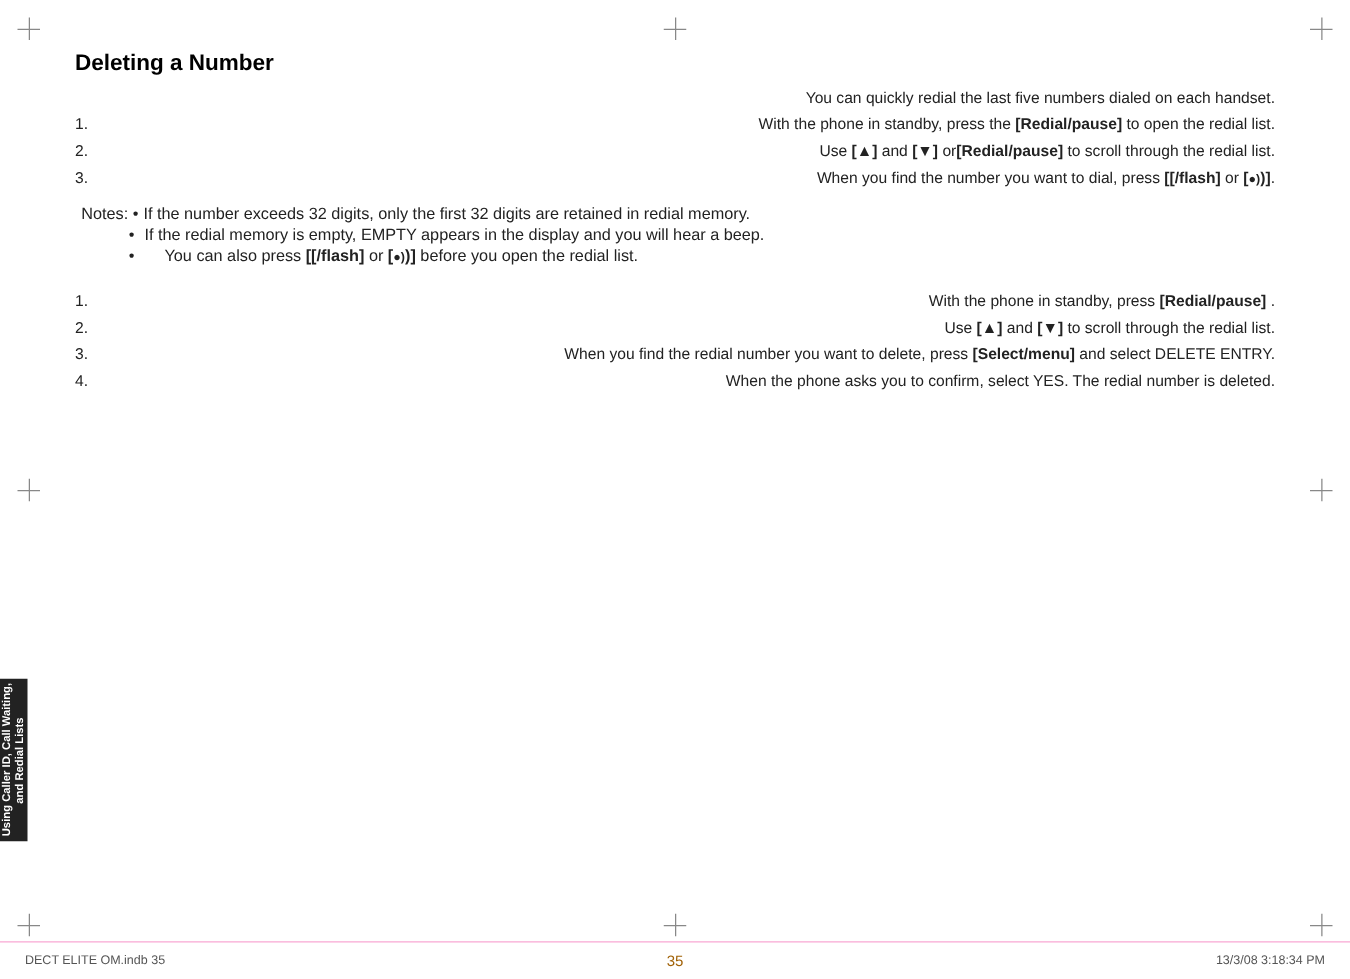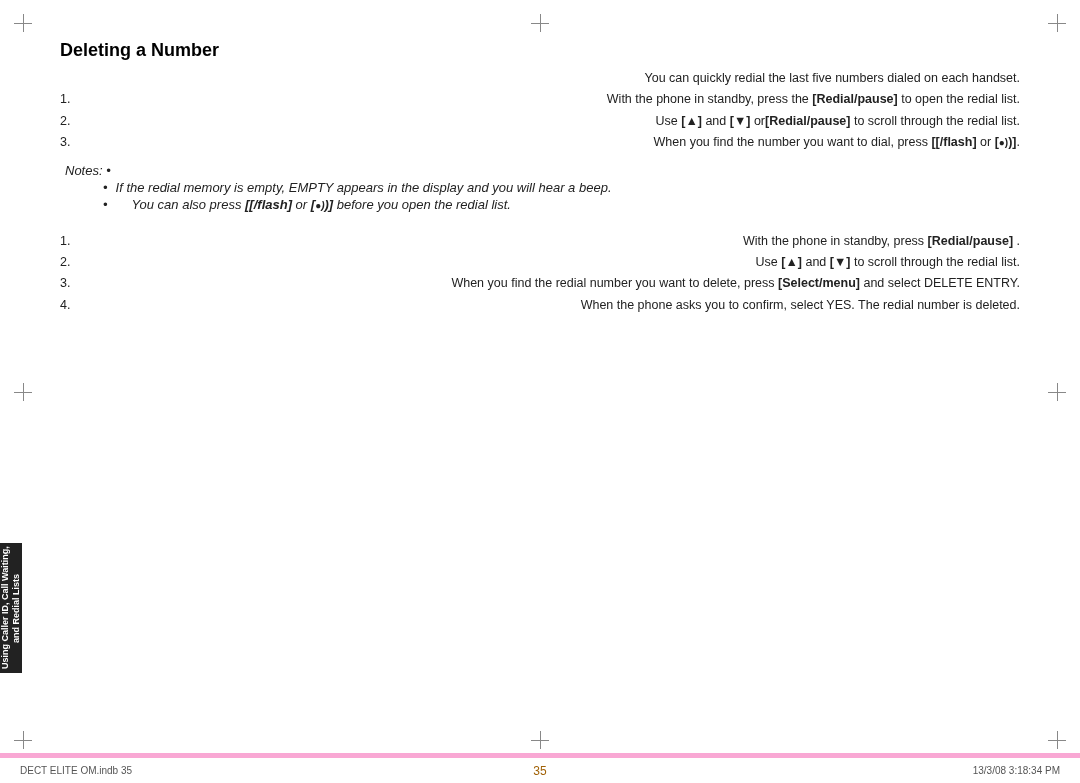--- a/index.html
+++ b/index.html
@@ -79,21 +79,20 @@
 
     .notes-block {
       margin-top: 10px;
       margin-left: 5px;
     }
 
     .note-line {
       display: flex;
       align-items: flex-start;
       margin-bottom: 2px;
-      font-style: italic;
     }
 
     .note-bullet {
       flex-shrink: 0;
       margin-right: 4px;
     }
 
     .note-indent {
       margin-left: 72px;
       margin-bottom: 2px;
@@ -124,21 +123,21 @@
       line-height: 1.2;
     }
 
     
     .footer {
       position: absolute;
       bottom: 0;
       left: 0;
       right: 0;
       height: 30px;
-      border-top: 5px solid #f9a8d4;
+      border-top: 1px solid #f9a8d4;
       display: flex;
       align-items: center;
       justify-content: space-between;
       padding: 0 20px;
       font-size: 10px;
       color: #555;
     }
 
     .footer-center {
       position: absolute;
@@ -174,20 +173,21 @@
         Use <b>[▲]</b> and <b>[▼]</b> or<b>[Redial/pause]</b> to scroll through the redial list.
       </li>
       <li>
         When you find the number you want to dial, press <b>[[/flash]</b> or <b>[<span style="font-size:10px;">●)</span>)]</b>.
       </li>
     </ol>
 
     <div class="notes-block">
       <div class="note-line">
         <span class="note-bullet">Notes: •</span>
+        <span>If the number exceeds 32 digits, only the first 32 digits are retained in redial memory.</span>
       </div>
       <div class="note-line">
         <span class="note-bullet" style="margin-left:38px;">•</span>
         <span style="margin-left:4px;">If the redial memory is empty, EMPTY appears in the display and you will hear a beep.</span>
       </div>
       <div class="note-line">
         <span class="note-bullet" style="margin-left:38px;">•</span>
         <span style="margin-left:20px;">You can also press <b>[[/flash]</b> or <b>[<span style="font-size:10px;">●)</span>)]</b> before you open the redial list.</span>
       </div>
     </div>

